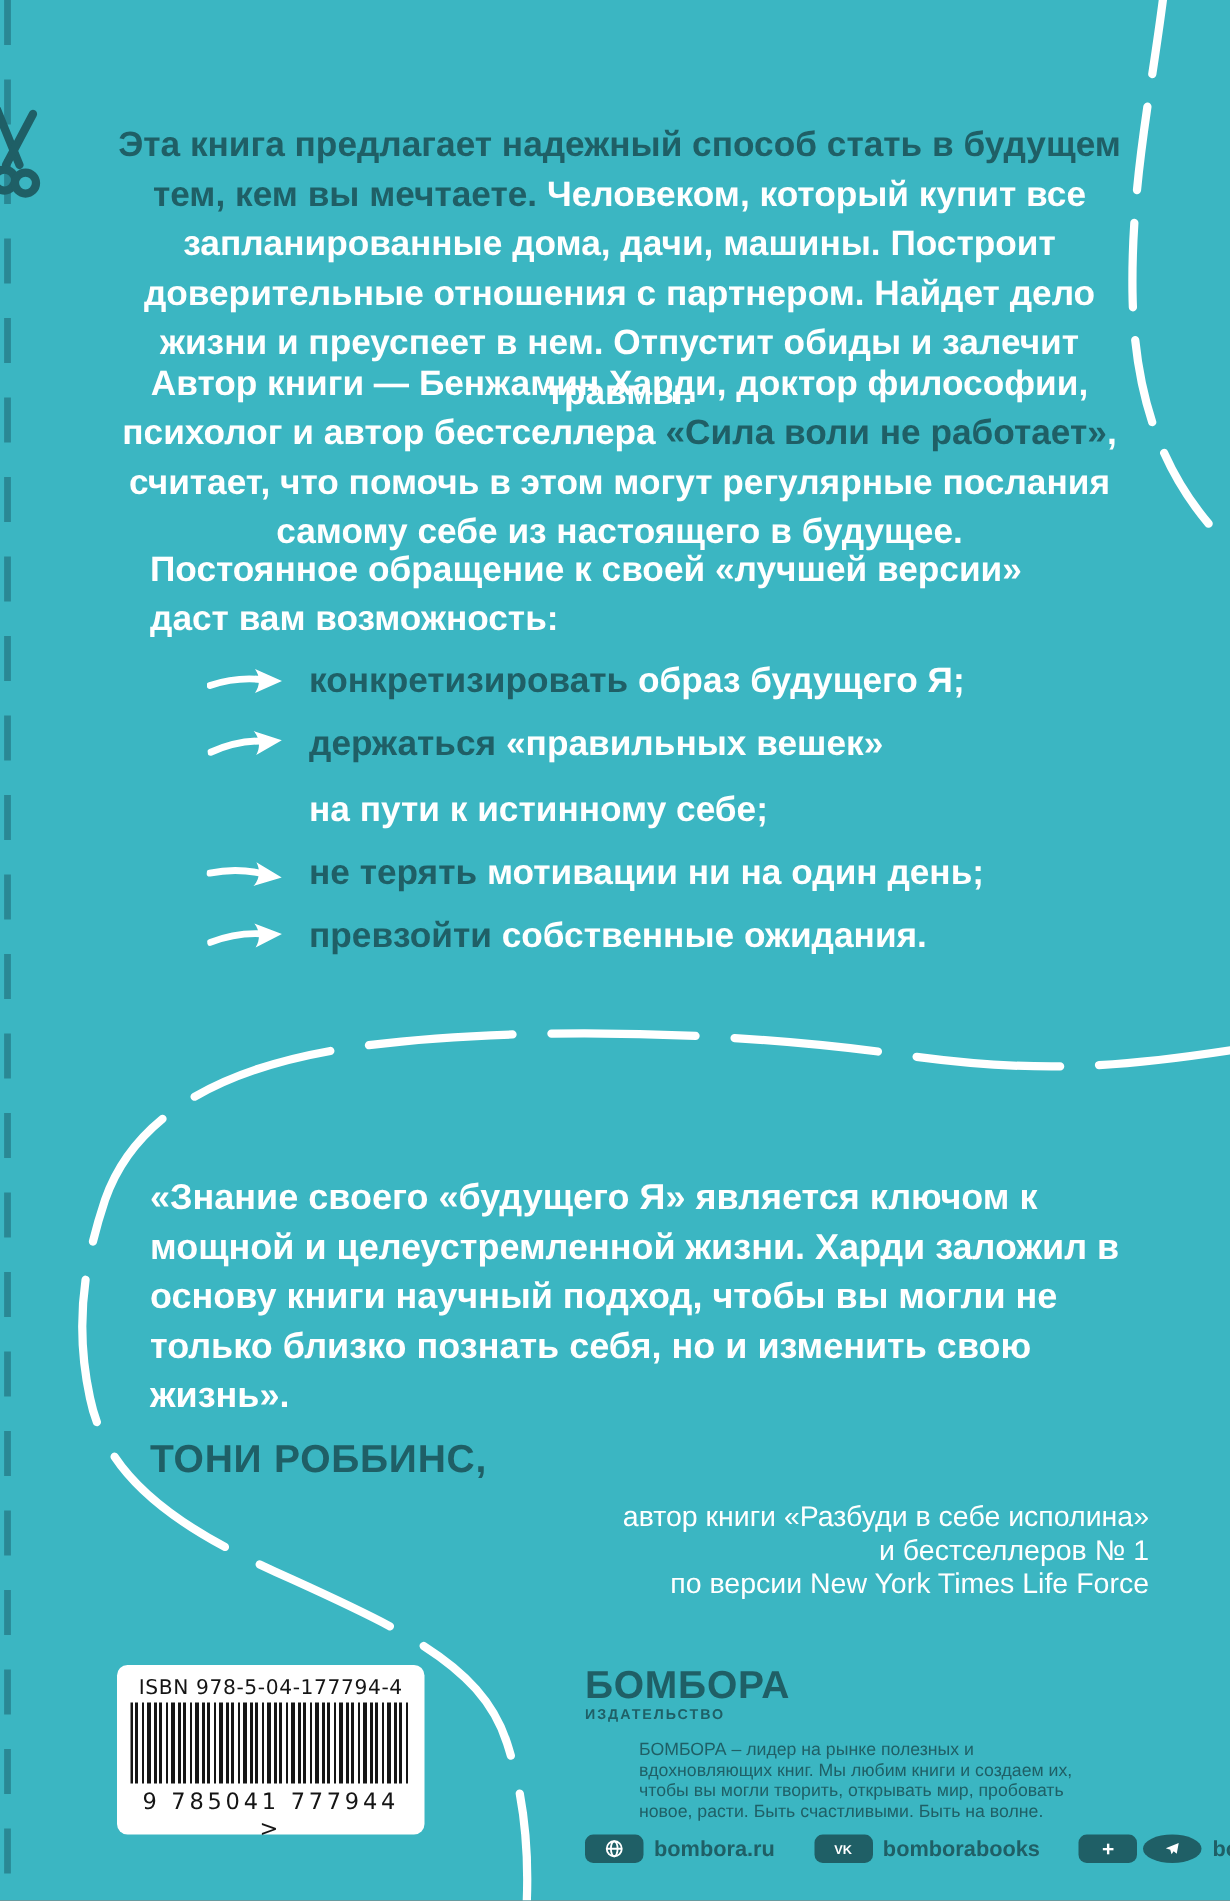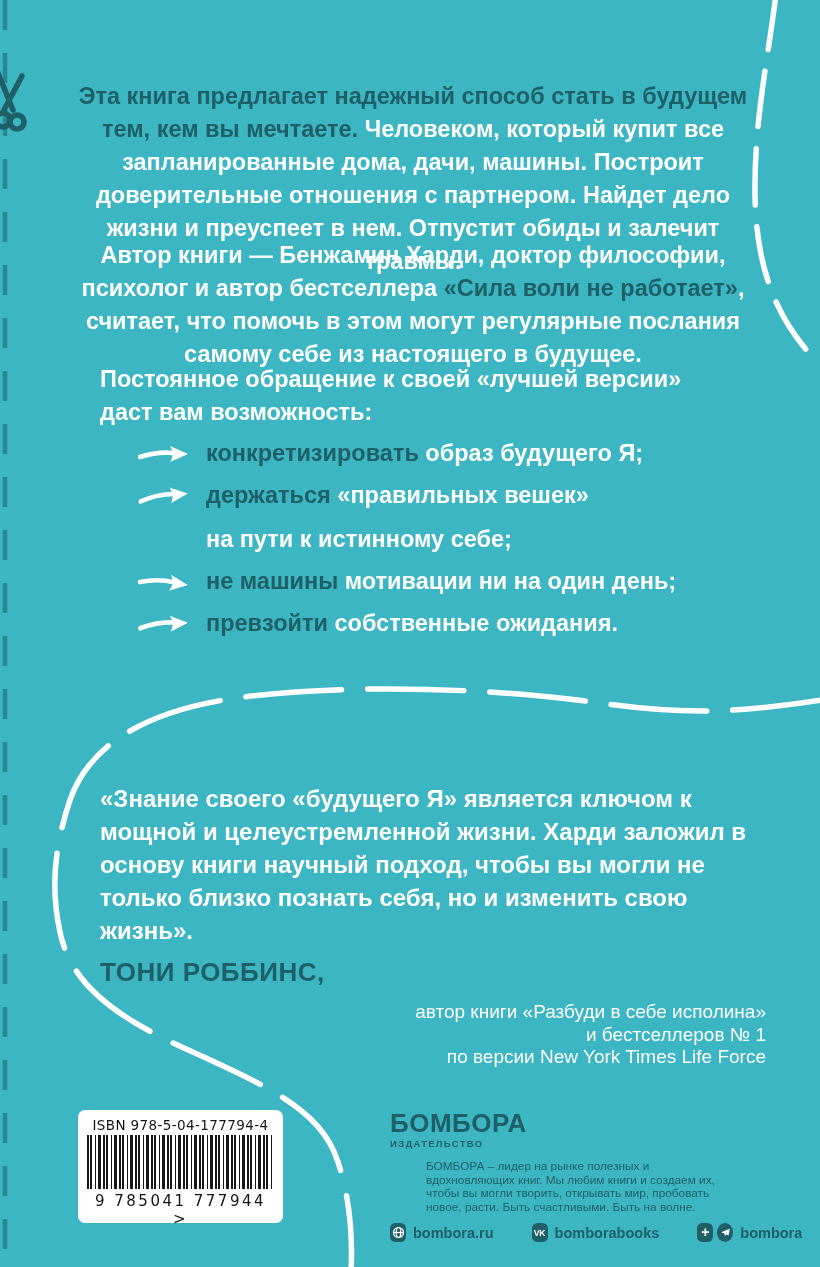--- a/index.html
+++ b/index.html
@@ -68,26 +68,26 @@
     background:repeating-linear-gradient(90deg,
       #161616 0 2px,#fff 2px 3px,#161616 3px 5px,#fff 5px 8px,
       #161616 8px 9px,#fff 9px 11px,#161616 11px 14px,#fff 14px 16px);
   }
   .digits{font-size:15px;letter-spacing:2.5px;margin-top:3px;}
 
   .publisher{position:absolute;left:390px;top:1108px;width:350px;color:var(--dark);}
   .pub-name{font-size:26px;font-weight:700;letter-spacing:.5px;line-height:30px;}
   .pub-type{font-size:9.5px;font-weight:700;letter-spacing:1.3px;margin-top:0px;}
   .pub-desc{font-size:11.8px;line-height:13.6px;font-weight:400;margin-top:11px;margin-left:36px;}
-  .pub-links{display:flex;gap:38px;margin-top:9px;
+  .pub-links{display:flex;gap:26px;margin-top:9px;
     font-size:14.5px;font-weight:700;}
   .link{display:flex;align-items:center;gap:7px;}
   .badges{display:flex;gap:4px;}
   .badge{
-    width:16px;height:19px;border-radius:5.5px;background:var(--dark);
+    width:39px;height:19px;border-radius:5.5px;background:var(--dark);
     display:flex;align-items:center;justify-content:center;flex:none;
   }
   .badge.round{border-radius:50%;}
   .badge span{color:#fff;font-weight:700;}
   .badge .vk-t{font-size:8.5px;letter-spacing:0;}
   .badge .plus-t{font-size:14px;line-height:1;margin-top:-1px;}
 </style>
 </head>
 <body>
 
@@ -142,21 +142,21 @@
         <span class="dark">держаться</span><span> «правильных вешек»</span>
         <div class="bullet-line2">на пути к истинному себе;</div>
       </div>
     </div>
 
     <div class="bullet">
       <svg class="arrow" viewBox="0 0 52 20">
         <path class="shaft" d="M2 13 C 14 9 26 8 36 9"></path>
         <path class="head" d="M32 2 L50 10 L32 18 C 35.5 13 35.5 7 32 2 Z"></path>
       </svg>
-      <div><span class="dark">не машины</span><span> мотивации ни на один день;</span></div>
+      <div><span class="dark">не терять</span><span> мотивации ни на один день;</span></div>
     </div>
 
     <div class="bullet">
       <svg class="arrow" viewBox="0 0 52 20">
         <path class="shaft" d="M2 13 C 14 9 26 8 36 9"></path>
         <path class="head" d="M32 2 L50 10 L32 18 C 35.5 13 35.5 7 32 2 Z"></path>
       </svg>
       <div><span class="dark">превзойти</span><span> собственные ожидания.</span></div>
     </div>
 

